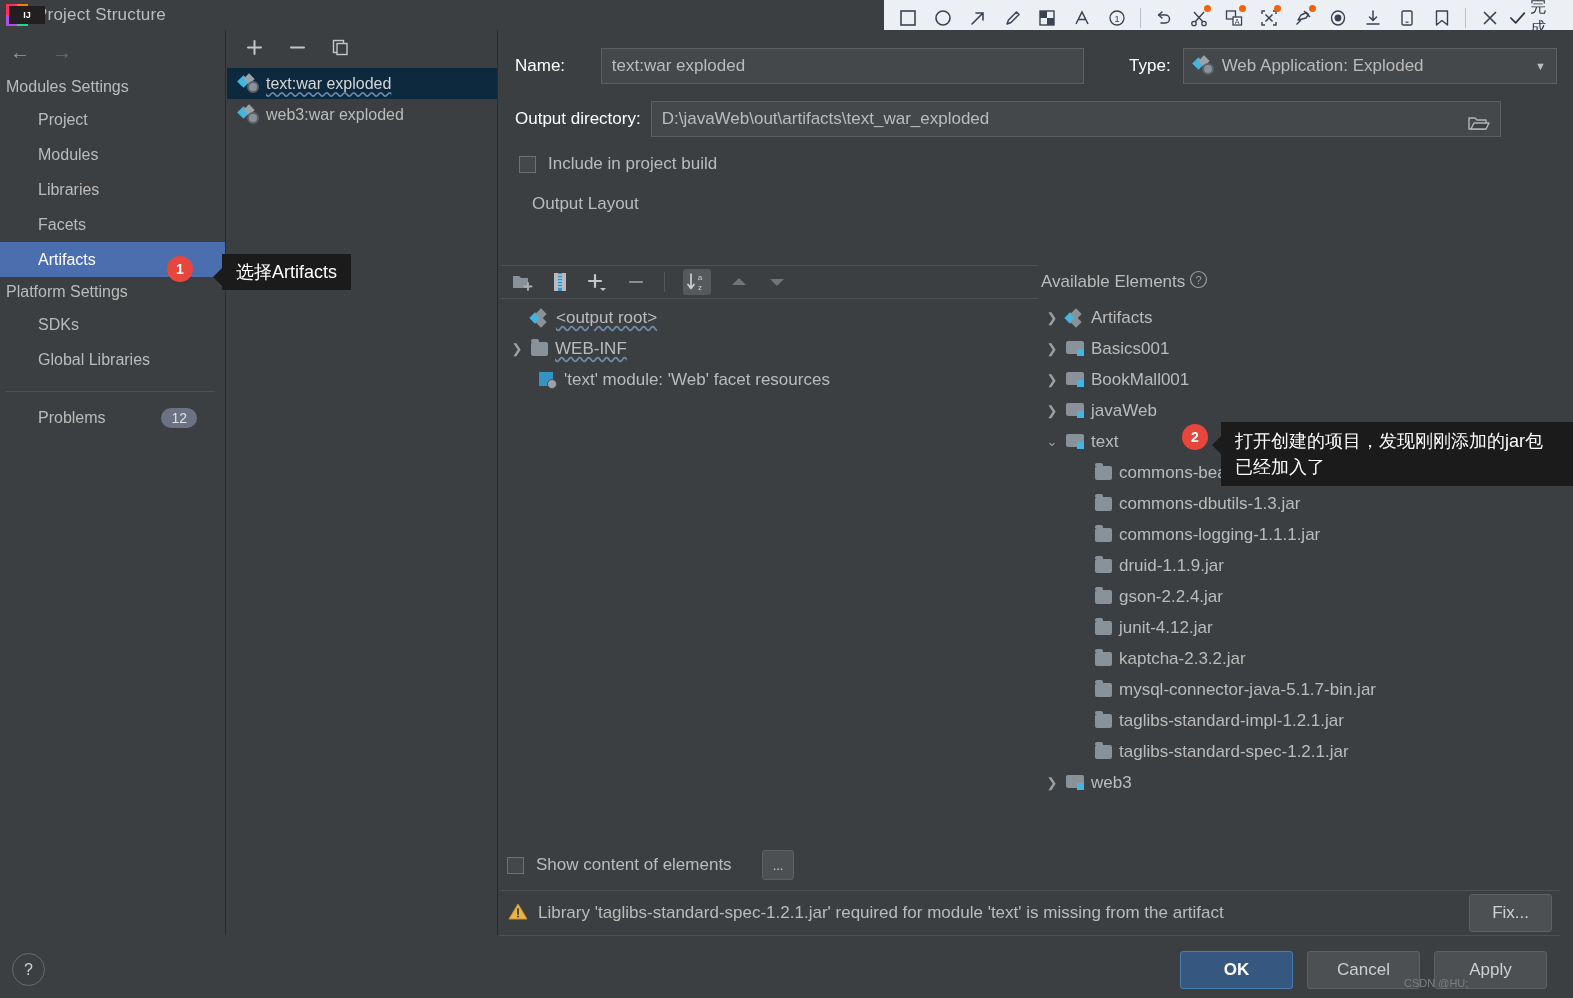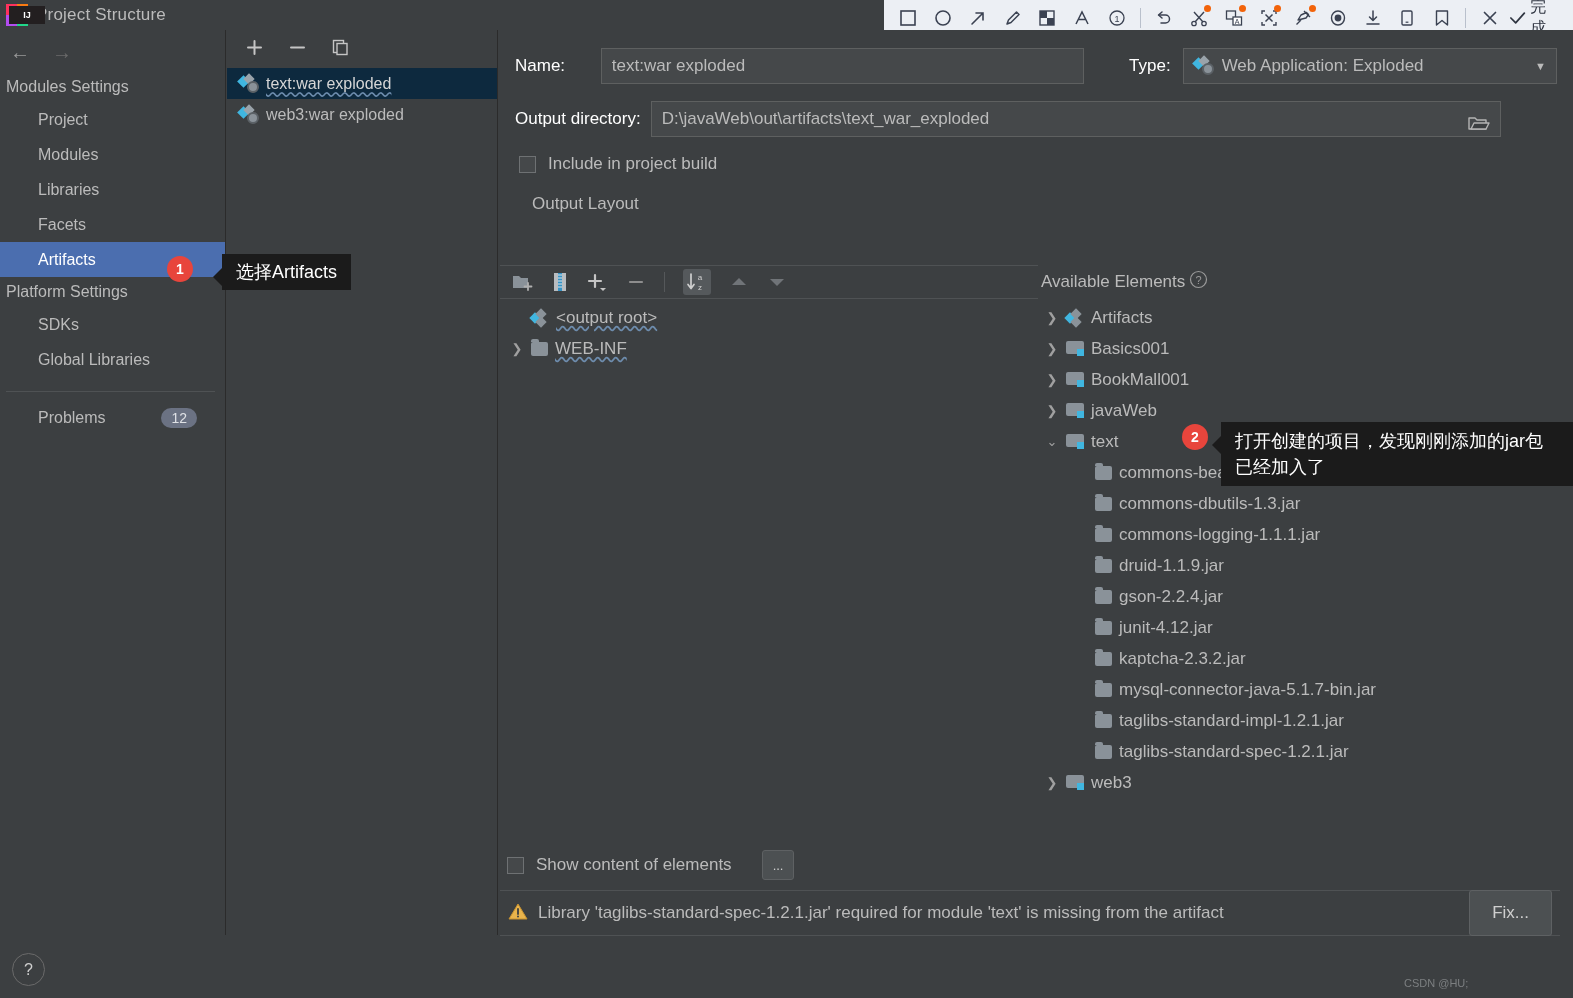--- a/index.html
+++ b/index.html
@@ -145,21 +145,21 @@
     color: #bbbbbb; font-size: 17px; display: flex; align-items: center; gap: 4px;
   }
 
   .foot-note {
     position: absolute; left: 500px; top: 890px; width: 1060px;
     border-top: 1px solid #4f5254; border-bottom: 1px solid #4f5254;
   }
 
   .btn {
     background: #4c5052; border: 1px solid #5e6163; color: #cfcfcf;
-    font-size: 17px; border-radius: 3px; height: 46px; padding: 0 22px;
+    font-size: 17px; border-radius: 3px; height: 38px; padding: 0 22px;
     display: inline-flex; align-items: center; justify-content: center;
   }
   .btn.primary { background: #365880; border-color: #4a7cb0; color: #ffffff; font-weight: bold; }
   .btn.small { height: 30px; padding: 0 10px; font-size: 13px; }
 
   
   .callout {
     position: absolute; background: #1b1b1b; color: #ffffff;
     font-size: 18px; line-height: 26px; padding: 8px 14px;
     display: flex; align-items: center;
@@ -480,20 +480,27 @@
           <i class="b"></i>
           <i class="c"></i>
         </span>
       <span class="wavy">&lt;output root&gt;</span>
     </div>
     <div class="tree-row" style="padding-left:4px;">
       <span class="twisty">❯</span>
       <span class="folder-ico"></span>
       <span class="wavy">WEB-INF</span>
     </div>
+    <div class="tree-row" style="padding-left:33px;">
+      <span class="facet-ico">
+          <i class="sq"></i>
+          <i class="g"></i>
+        </span>
+      <span>'text' module: 'Web' facet resources</span>
+    </div>
   </div>
 
   <div class="avail-head">
     <span>Available Elements</span>
     <span>
       <svg width="19" height="19" viewBox="0 0 19 19">
           <circle cx="9.5" cy="9.5" r="8" fill="none" stroke="#9a9a9a" stroke-width="1.2"></circle>
           <text x="9.5" y="13.5" font-size="11" text-anchor="middle" fill="#9a9a9a" font-family="Liberation Sans">?</text>
         </svg>
     </span>
@@ -614,20 +621,25 @@
             <path d="M10 2 L19 17 H1 Z" fill="#e9b44c" stroke="#c8922f" stroke-width="1"></path>
             <path d="M10 7 V12" stroke="#3c3f41" stroke-width="1.8" stroke-linecap="round"></path>
             <circle cx="10" cy="14.6" r="1" fill="#3c3f41"></circle>
           </svg>
       </span>
       <span style="color:#bbbbbb; font-size:17px;">Library 'taglibs-standard-spec-1.2.1.jar' required for module 'text' is missing from the artifact</span>
       <span class="btn" style="margin-left:auto;">Fix...</span>
     </div>
   </div>
 
+  <div style="position:absolute; left:1180px; top:951px; display:flex; gap:14px;">
+    <span class="btn primary" style="width:113px;">OK</span>
+    <span class="btn" style="width:113px;">Cancel</span>
+    <span class="btn" style="width:113px;">Apply</span>
+  </div>
 
   <div class="num-badge" style="left:167px; top:256px;">1</div>
   <div class="callout" style="left:222px; top:254px; height:36px;">
     <span>选择Artifacts</span>
   </div>
 
   <div class="num-badge" style="left:1182px; top:424px;">2</div>
   <div class="callout" style="left:1221px; top:422px; width:352px; height:64px;">
     <span>打开创建的项目，发现刚刚添加的jar包已经加入了</span>
   </div>

